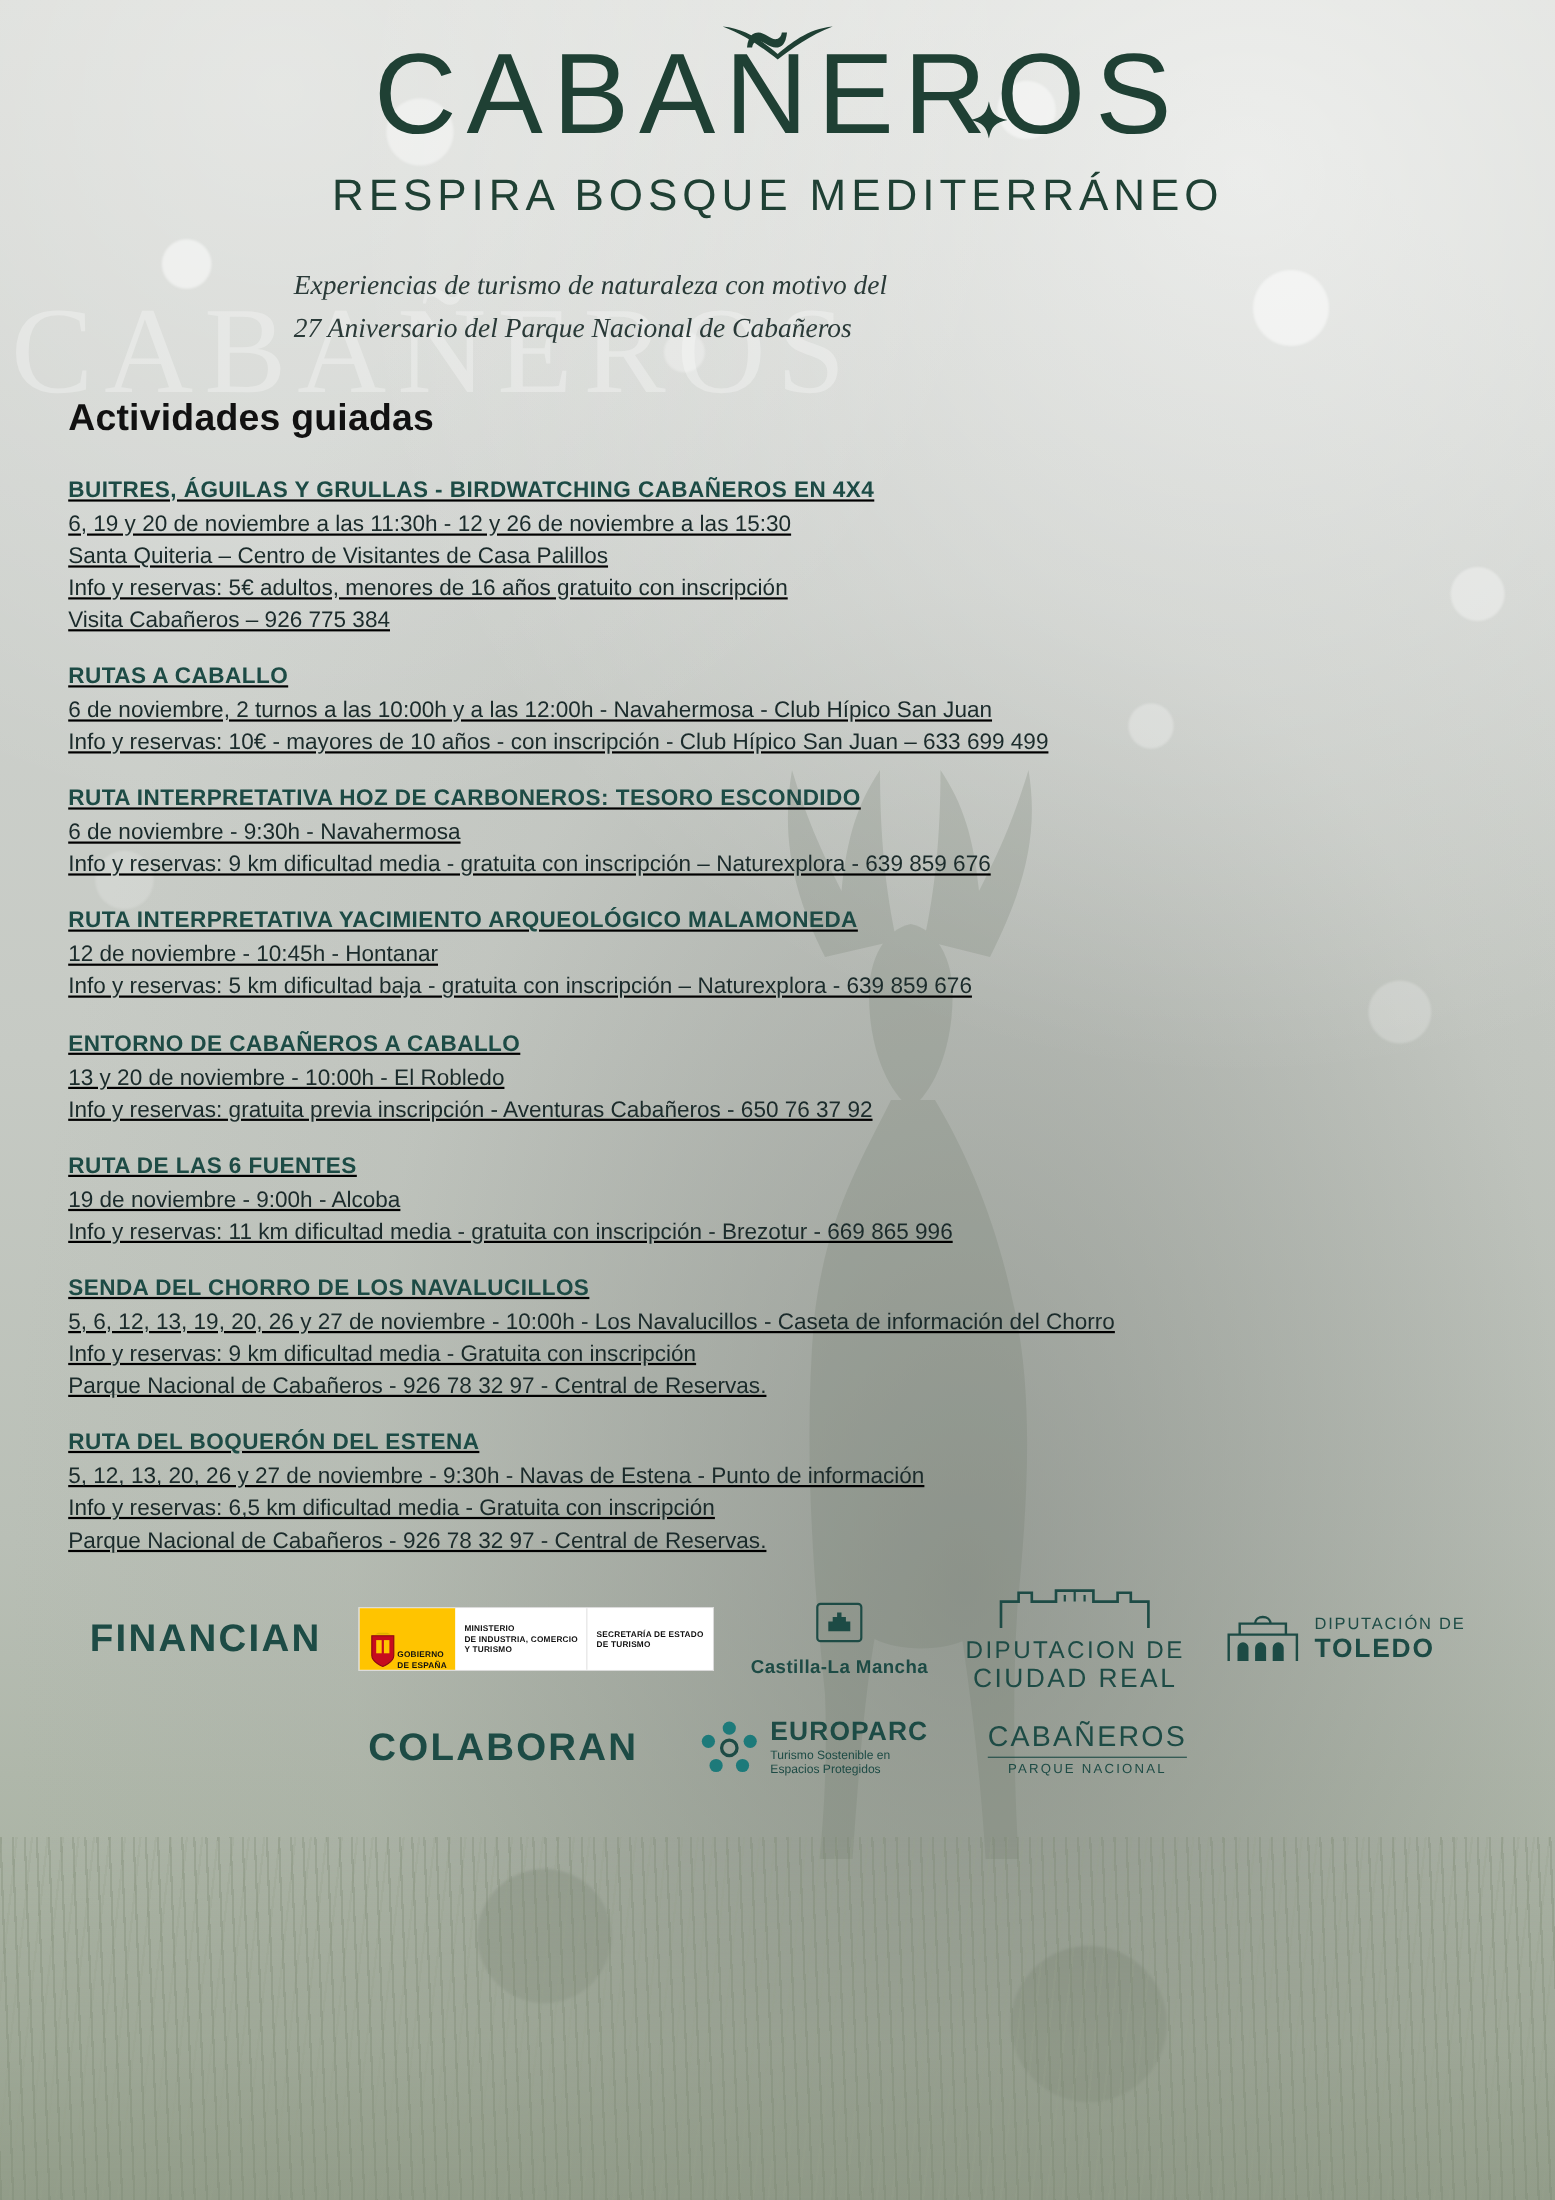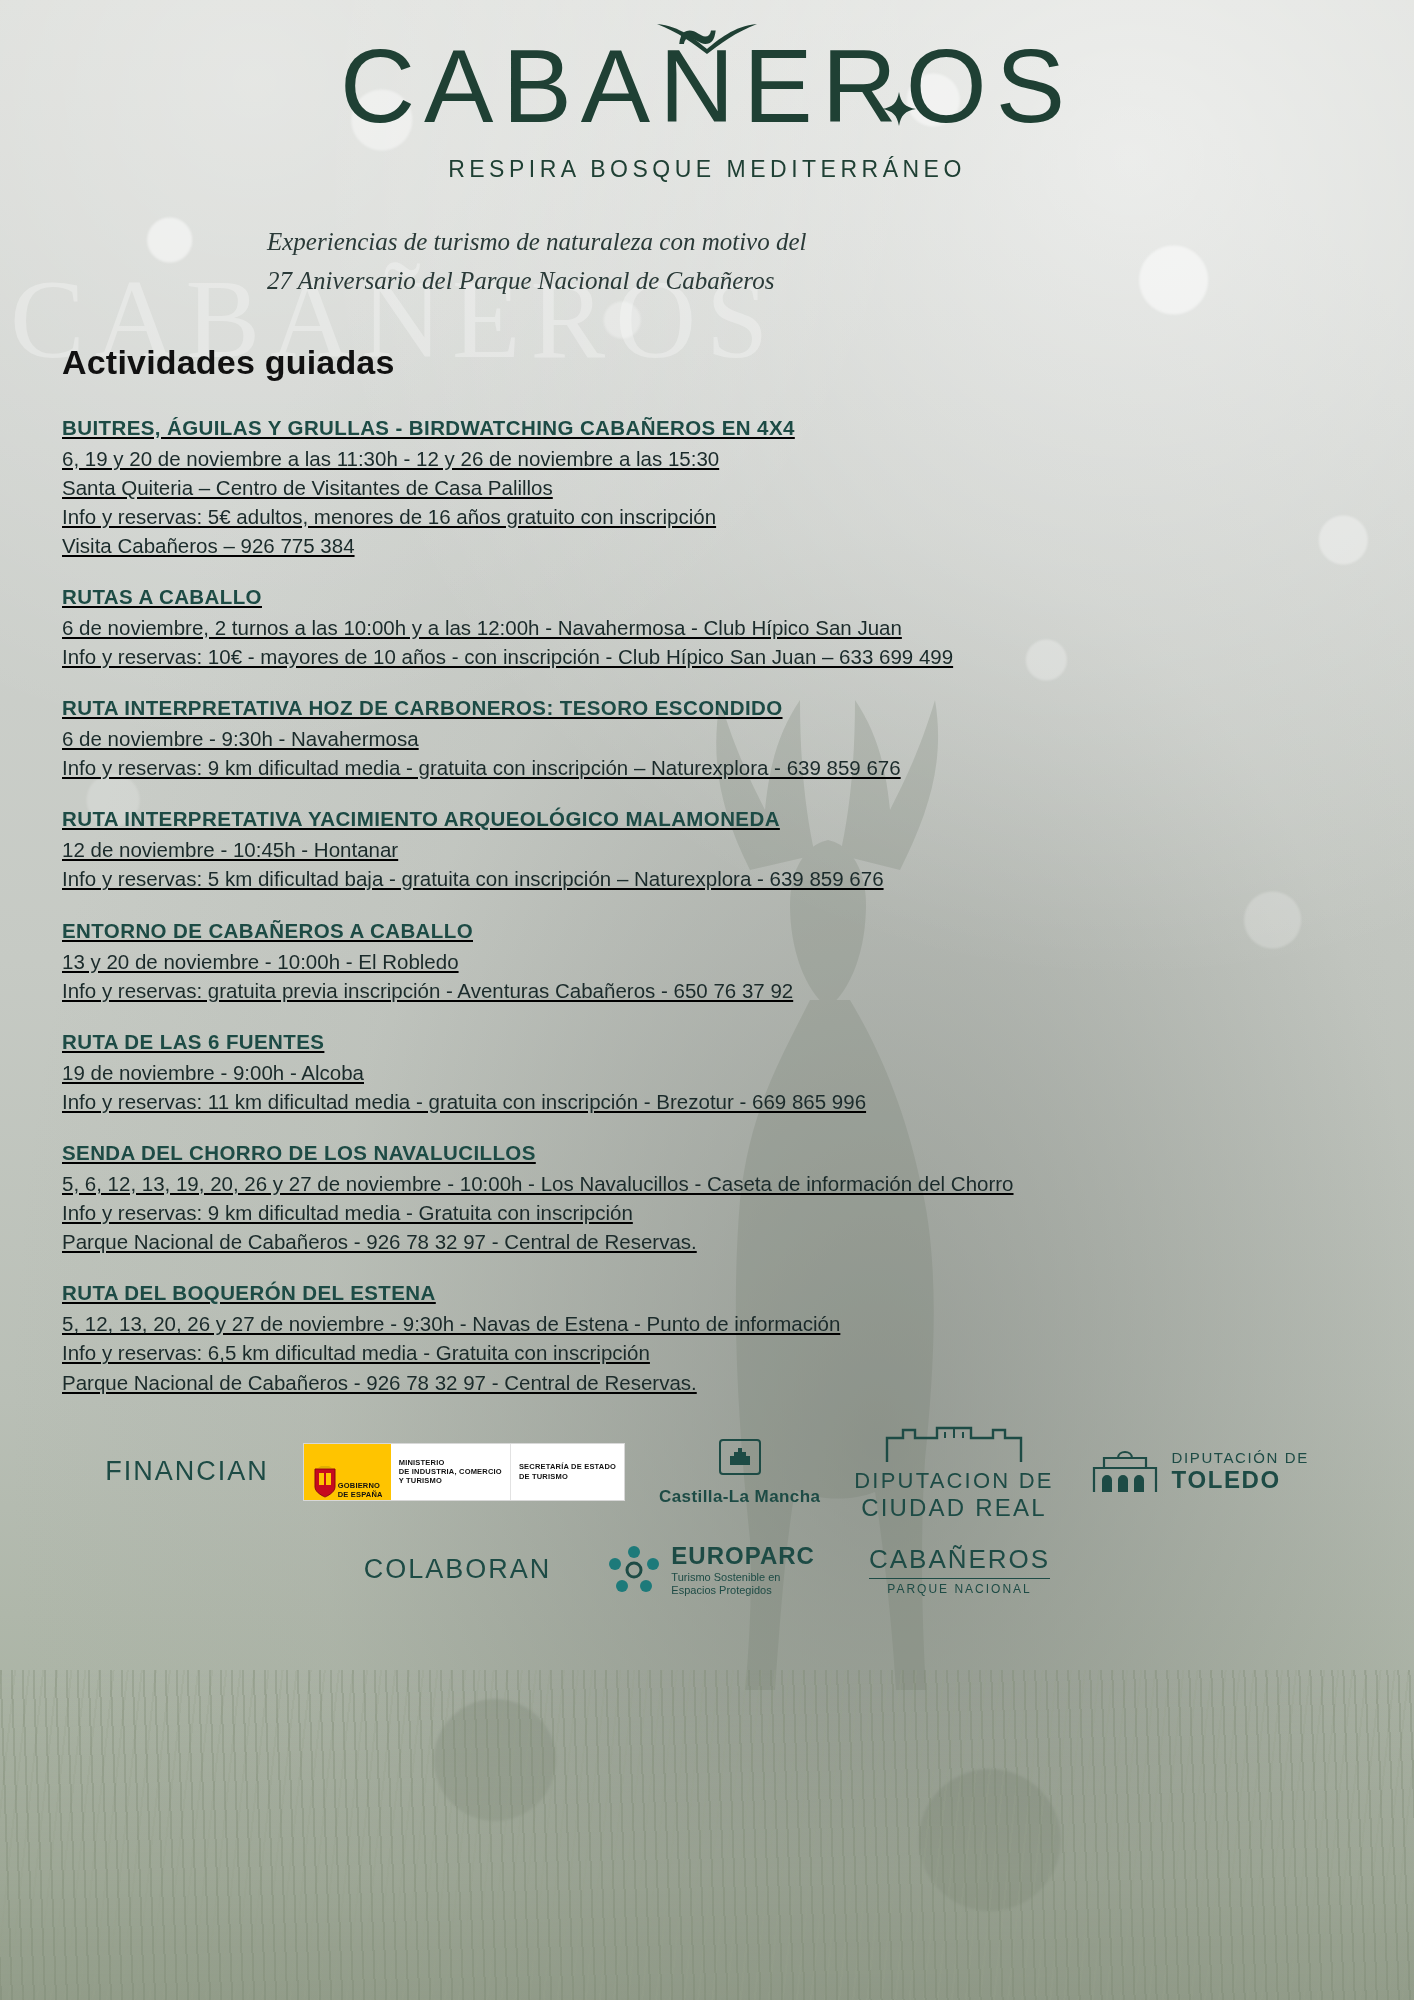--- a/index.html
+++ b/index.html
@@ -99,21 +99,21 @@
     font-size: 104px;
     line-height: 1.0;
     font-weight: 400;
     letter-spacing: 9px;
     color: #1f4034;
     margin: 0;
     padding: 0 10px;
   }
   .tagline {
     font-family: "Liberation Sans", sans-serif;
-    font-size: 23px;
+    font-size: 40px;
     letter-spacing: 4.5px;
     color: #1f4034;
     margin: 18px 0 0 0;
     font-weight: 400;
   }
   .subtitle {
     margin: 40px auto 0 auto;
     width: 880px;
     font-family: "Liberation Serif", serif;
     font-style: italic;
@@ -161,24 +161,24 @@
     padding: 0 50px;
   }
   .footer-row {
     display: flex;
     align-items: center;
     justify-content: center;
     gap: 34px;
     min-height: 96px;
   }
   .footer-label {
-    font-size: 27px;
+    font-size: 35px;
     letter-spacing: 2px;
     color: #1d4b45;
-    font-weight: normal;
+    font-weight: bold;
   }
   .logo-box {
     display: flex;
     align-items: center;
     gap: 8px;
   }
   .gob-logo {
     display: flex;
     align-items: stretch;
     height: 56px;

